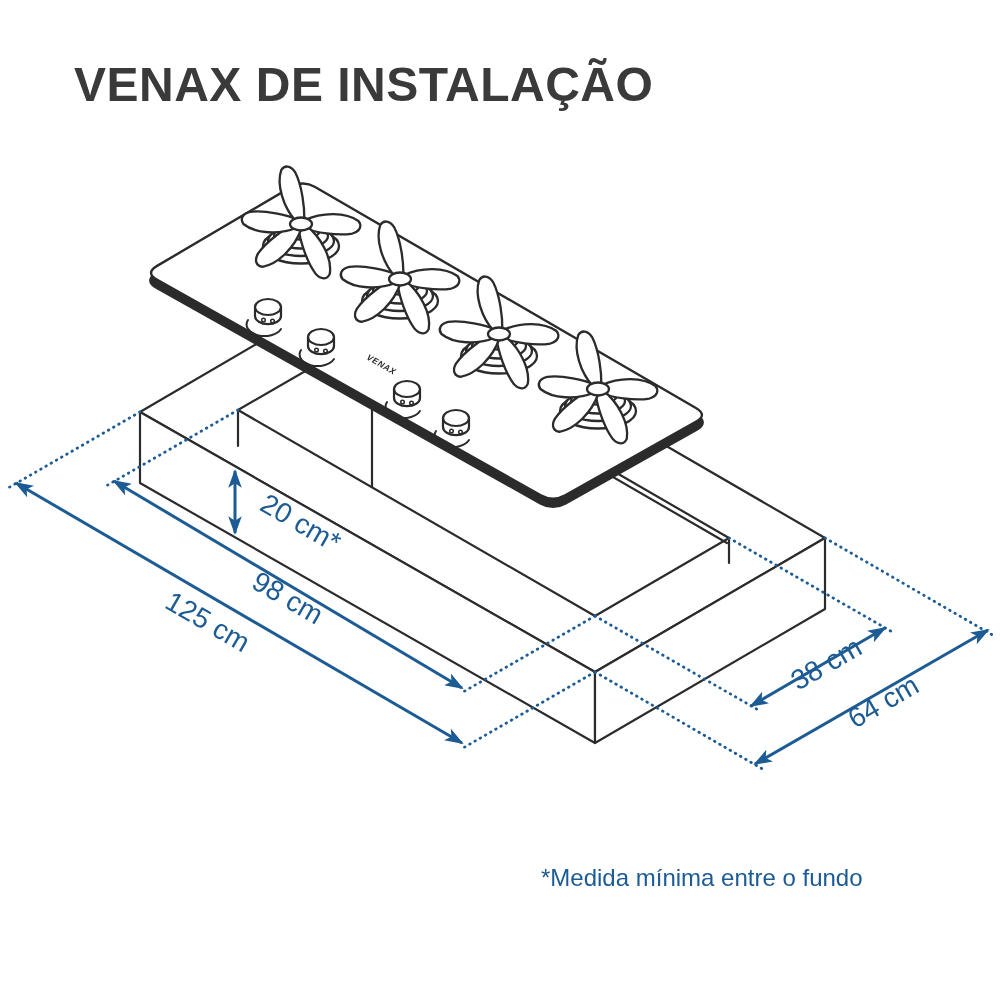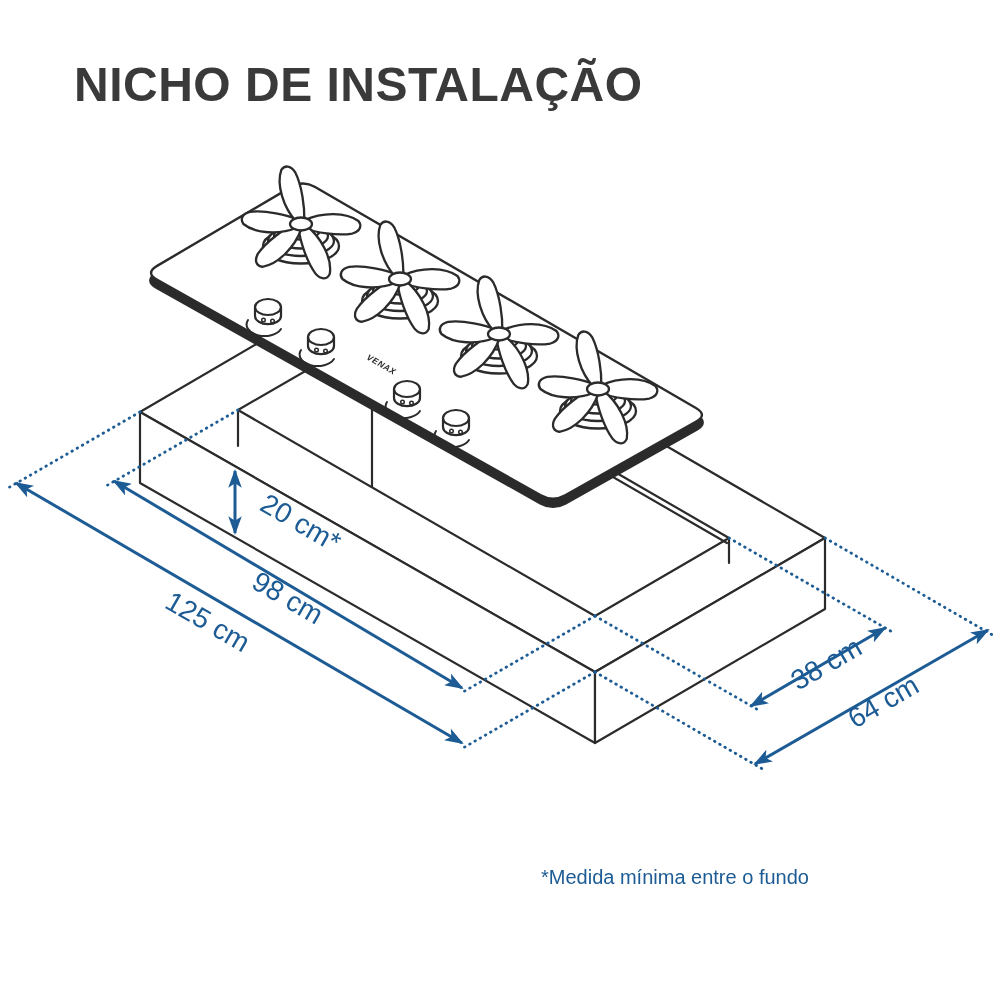--- a/index.html
+++ b/index.html
@@ -20,27 +20,27 @@
   .dim-text{
     fill:#1c5b94;font-size:28px;font-family:"Liberation Sans", sans-serif;
     text-anchor:middle;
   }
   .brand-text{
     fill:#2b2b2b;font-size:8.5px;font-weight:bold;font-style:italic;letter-spacing:.6px;
     font-family:"Liberation Sans", sans-serif;text-anchor:middle;
   }
   #footnote{
     position:absolute;left:541px;top:861px;
-    font-size:20px;line-height:33px;color:#1c5b94;white-space:nowrap;
+    font-size:24px;line-height:33px;color:#1c5b94;white-space:nowrap;
   }
 </style>
 </head>
 <body>
 
-<h1 id="page-title">NICHO DE INSTALAÇÃO</h1>
+<h1 id="page-title">VENAX DE INSTALAÇÃO</h1>
 
 <svg id="diagram-svg" width="1000" height="1000" viewBox="0 0 1000 1000" xmlns="http://www.w3.org/2000/svg">
   <defs>
     <marker id="ah" viewBox="0 0 14 10" refX="12.5" refY="5" markerWidth="19" markerHeight="13.5" markerUnits="userSpaceOnUse" orient="auto-start-reverse">
       <path d="M0,0 L14,5 L0,10 L3.4,5 Z" fill="#1c5b94"></path>
     </marker>
 
     <path id="arm" d="M3,-4 C20,-14 44,-16 57,-8 C61,-4 60,2 52,5 C37,9 15,7 3,4 Z" fill="#ffffff" stroke="#2b2b2b" stroke-width="2.3" stroke-linejoin="round"></path>
 
     <g id="burner-proto">

